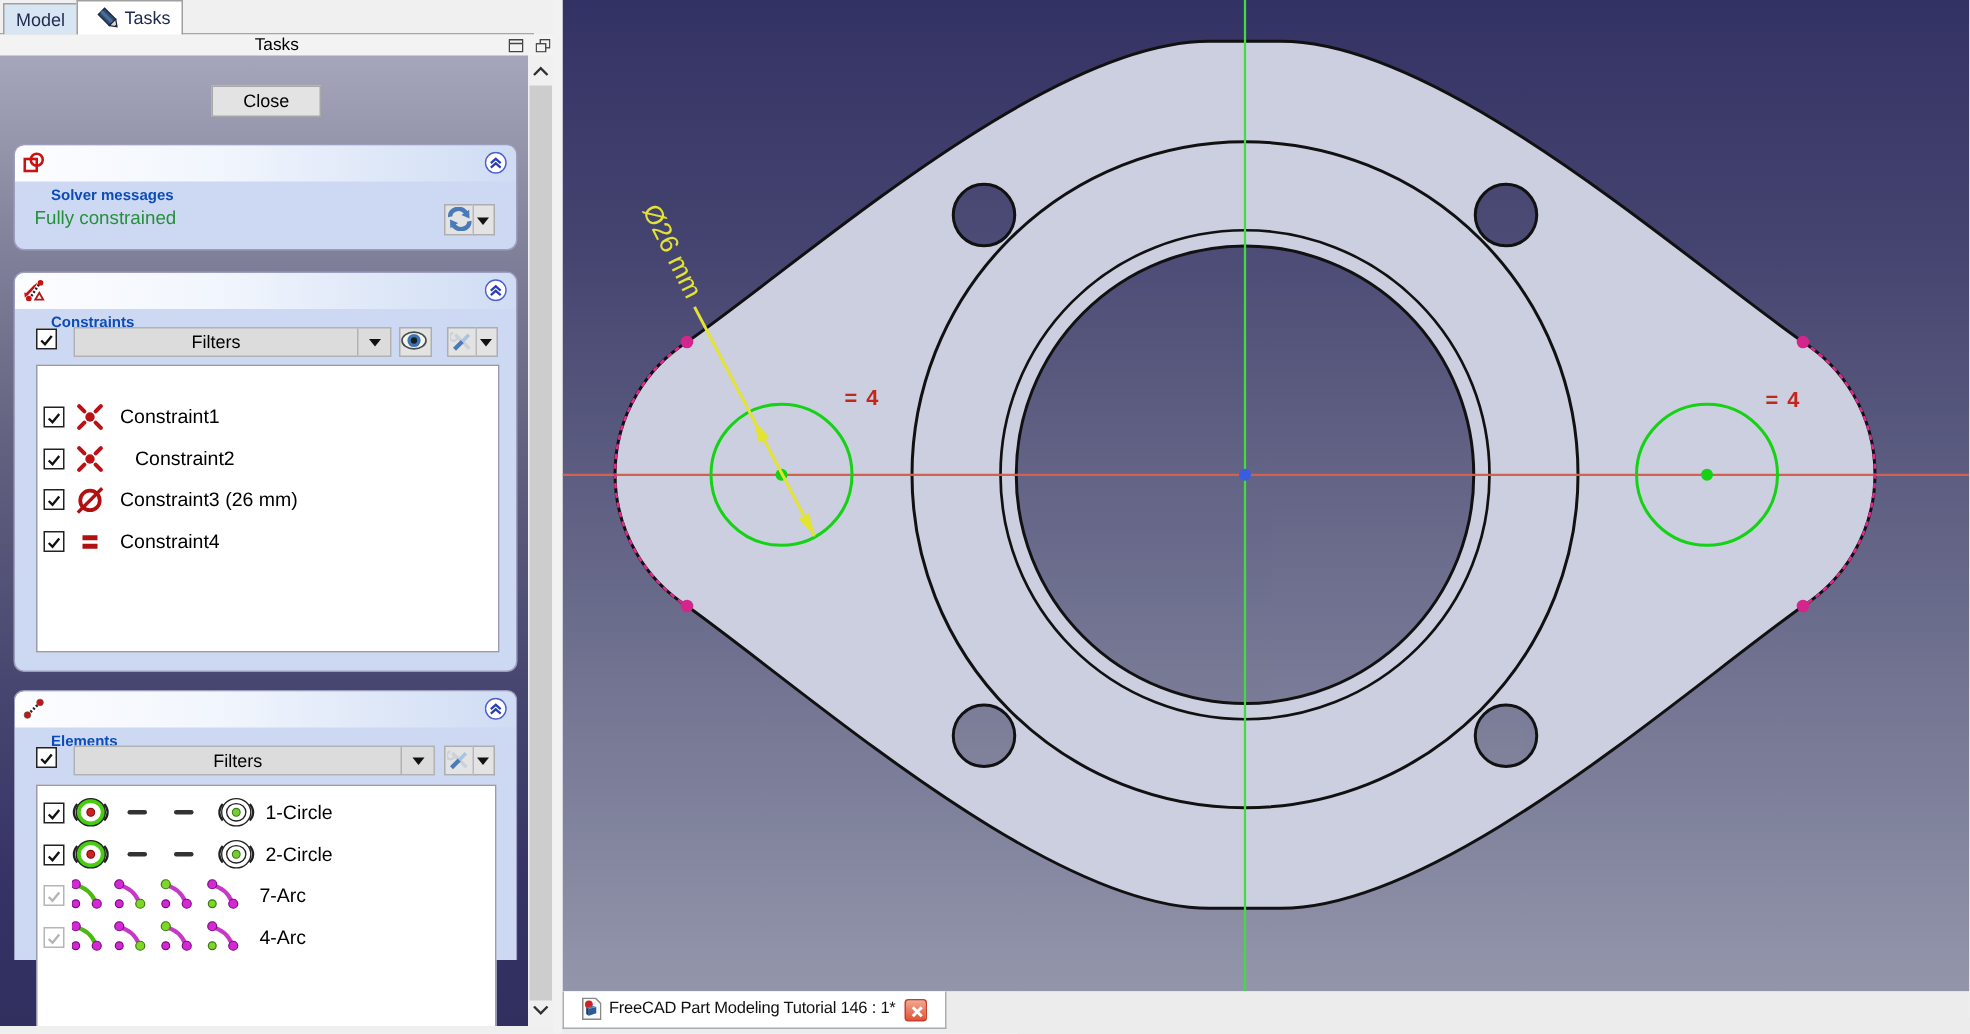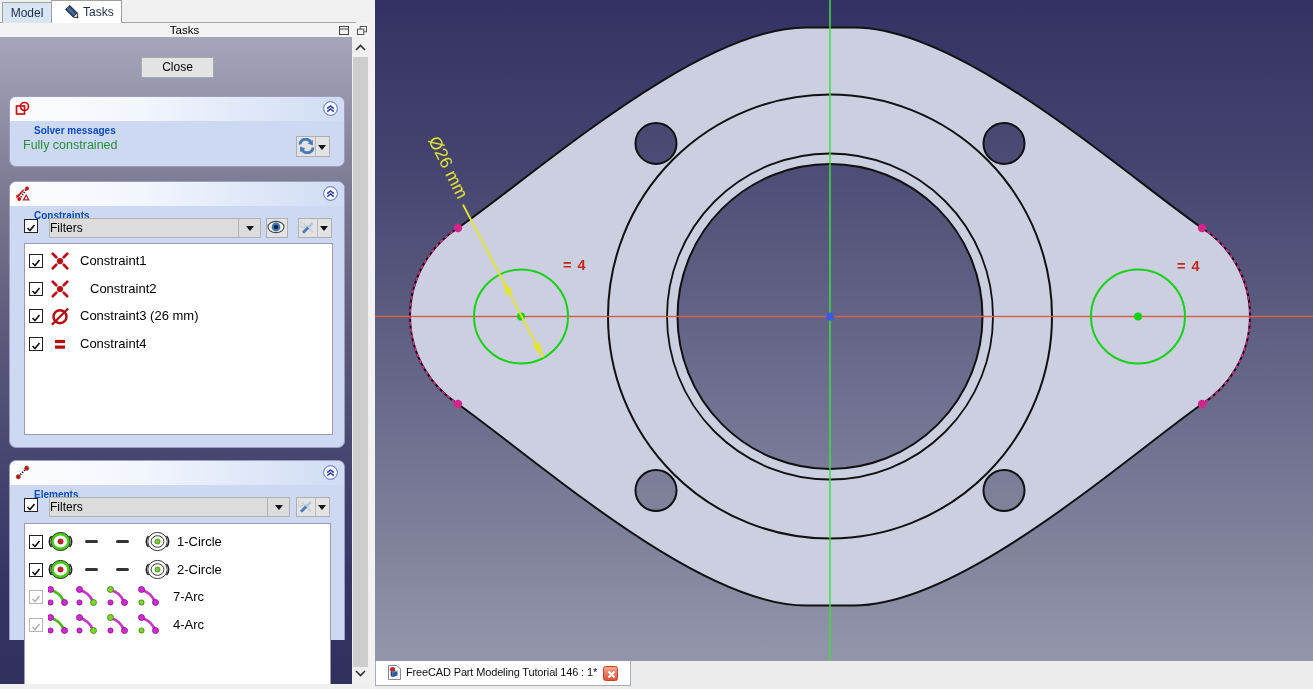--- a/index.html
+++ b/index.html
@@ -18,21 +18,21 @@
   #panelbottom{position:absolute;left:0;top:684px;width:369px;height:5px;background:#efefef;}
   .winbtn{position:absolute;top:3px;width:10px;height:9px;}
   #closebtn{position:absolute;left:141px;top:57px;width:71px;height:19px;background:#e3e3e3;border:1px solid #a8a8a8;font-size:12px;color:#000;text-align:center;line-height:18px;}
   .box{position:absolute;left:9px;width:336px;border:1px solid #9d9dbe;border-radius:7px;background:#cdd8f2;box-sizing:border-box;}
   .boxhead{position:relative;height:24px;border-radius:6px 6px 0 0;background:linear-gradient(90deg,#fcfdff 0%,#f2f6fd 40%,#cfdcf4 100%);}
   .boxtitle{position:absolute;left:24px;top:4.5px;font-size:10px;font-weight:bold;color:#0c4cb8;margin-top:23px;}
   .chev{position:absolute;right:6px;top:4px;width:15px;height:15px;}
   .hicon{position:absolute;left:5px;top:4px;width:15px;height:15px;}
   .cb{position:absolute;width:12px;height:12px;background:#fff;border:1px solid #222;}
   .combo{position:absolute;background:#dcdcdc;border:1px solid #b2b2b2;font-size:12px;color:#000;}
-  .combo .lbl{position:absolute;left:0;right:22px;top:0;bottom:0;line-height:18px;}
+  .combo .lbl{position:absolute;left:0;right:22px;top:0;bottom:0;text-align:center;line-height:18px;}
   .combo .arr{position:absolute;right:0;top:0;width:21px;height:100%;border-left:1px solid #b2b2b2;}
   .tri{position:absolute;right:6px;top:7px;width:0;height:0;border-left:4.5px solid transparent;border-right:4.5px solid transparent;border-top:5px solid #111;}
   .gbtn{position:absolute;background:#e3e3e3;border:1px solid #aeaeae;}
   .list{position:absolute;background:#fff;border:1px solid #9a9ab0;}
   .row{position:relative;height:27.7px;}
   .rowlbl{position:absolute;font-size:13px;color:#000;top:6px;}
   
   #viewport{position:absolute;left:375px;top:0;width:938px;height:661px;}
   
   #bbar{position:absolute;left:375px;top:661px;width:938px;height:28px;background:#ececec;text-align:right;}
@@ -140,21 +140,21 @@
             <line x1="3.5" y1="3" x2="13" y2="12.5" stroke="#ccd1d8" stroke-width="2.3"></line>
             <path d="M2.2 2 A 2.6 2.6 0 1 0 5 4.5" fill="none" stroke="#ccd1d8" stroke-width="1.6"></path>
             <line x1="3" y1="12.8" x2="8.2" y2="7.6" stroke="#4b7ab8" stroke-width="2.8"></line>
             <line x1="8.2" y1="7.6" x2="12.6" y2="3.2" stroke="#a9c4e2" stroke-width="2.4"></line>
           </svg>
       </div>
       <div class="gbtn" style="left:308px;top:36px;width:13px;height:18px;border-left:1px solid #b9b9b9;margin-left:-1px;">
           <div class="tri" style="right:3px;top:7px;"></div>
         </div>
       <div class="list" style="left:14px;top:61px;width:307px;height:190px;">
-        <div class="row" style="margin-top:3px">
+        <div class="row" style="margin-top:20px">
           <div class="cb" style="left:4px;top:7px"><svg width="12" height="12" viewBox="0 0 12 12">
                 <path d="M2.5 6 5 8.5 9.5 3" fill="none" stroke="#111" stroke-width="1.6"></path>
               </svg></div>
           <svg style="position:absolute;left:25px;top:4px" width="20" height="20" viewBox="0 0 16 16">
               <g stroke="#bb1016" stroke-width="2.2" stroke-linecap="round">
                 <line x1="2.2" y1="2.2" x2="5" y2="5"></line>
                 <line x1="13.8" y1="2.2" x2="11" y2="5"></line>
                 <line x1="2.2" y1="13.8" x2="5" y2="11"></line>
                 <line x1="13.8" y1="13.8" x2="11" y2="11"></line>
               </g>

